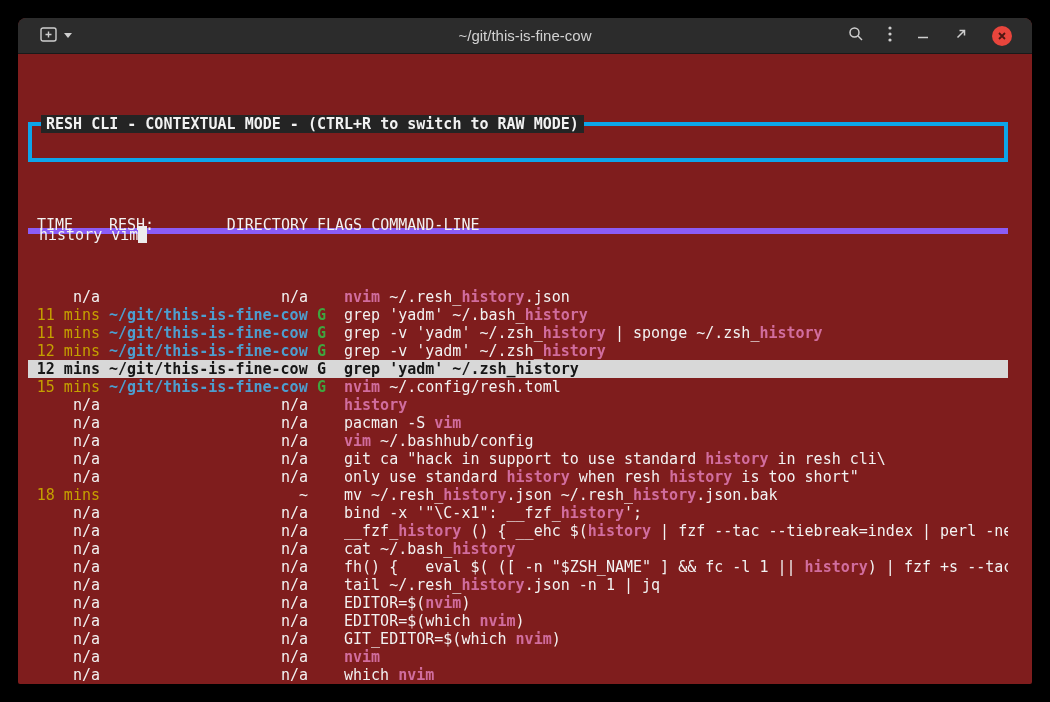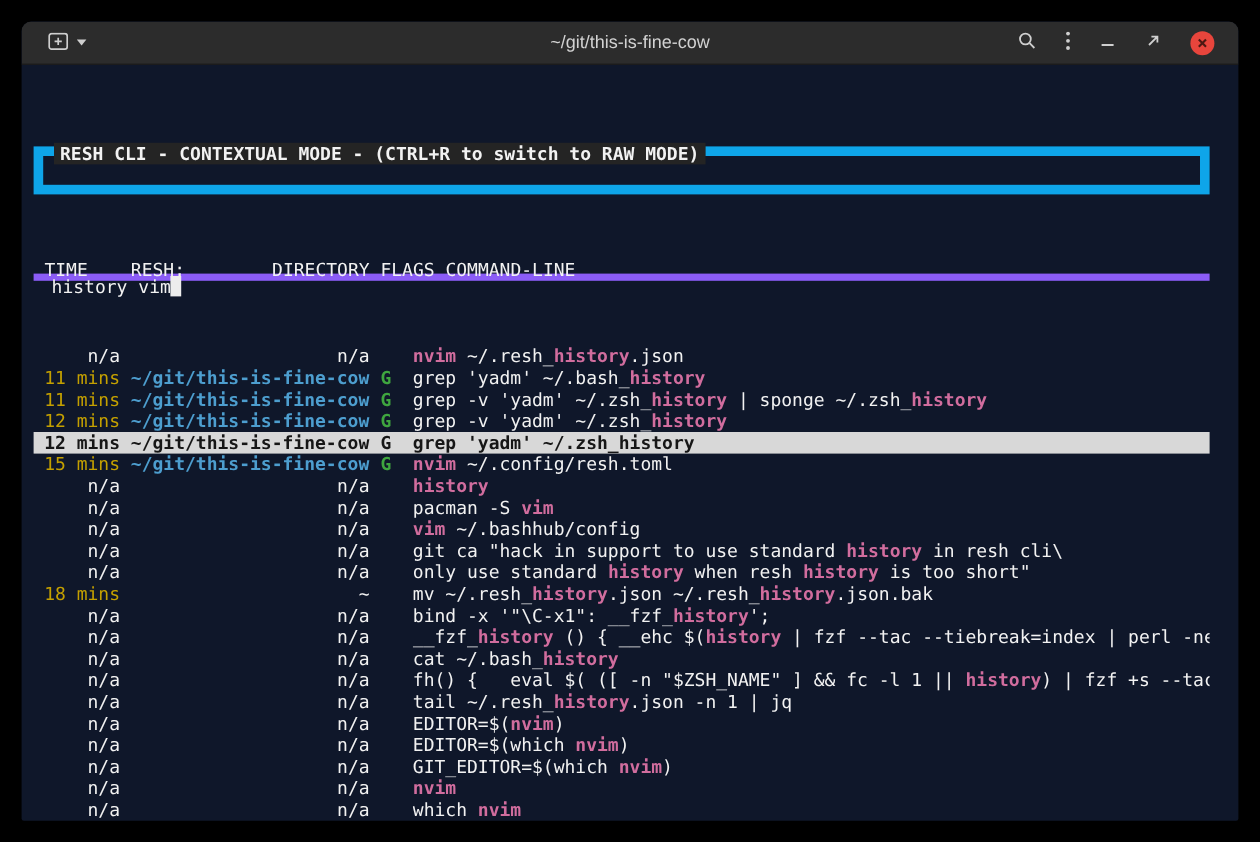--- a/index.html
+++ b/index.html
@@ -1,41 +1,41 @@
 <!DOCTYPE html>
 <html><head>
 <meta charset="utf-8">
 <style>
   * { box-sizing: border-box; margin: 0; padding: 0; }
   html, body { width: 1050px; height: 702px; }
   body { background: #000; position: relative; overflow: hidden;
          font-family: "DejaVu Sans Mono", monospace; }
 
   .window { position: absolute; left: 18px; top: 18px; width: 1014px; height: 666px;
-            background: #0f172a; border-radius: 8px 8px 2px 2px; overflow: hidden; }
+            background: #7f1d1d; border-radius: 8px 8px 2px 2px; overflow: hidden; }
 
   
   .titlebar { height: 36px; background: #2c2c2c; border-bottom: 1px solid #1a1a1a;
               display: flex; align-items: center; position: relative; }
   .tb-title { position: absolute; left: 0; right: 0; text-align: center;
               font-family: "Liberation Sans", sans-serif; font-size: 15px; color: #d2d2d2; }
   .tb-left { margin-left: 22px; display: flex; align-items: center; gap: 7px; z-index: 1; }
   .tb-btn { background: none; border: none; cursor: pointer; display: flex; align-items: center; }
   .caret { width: 0; height: 0; border-left: 4px solid transparent;
            border-right: 4px solid transparent; border-top: 5px solid #cfcfcf; }
   .tb-right { margin-left: auto; margin-right: 20px; display: flex; align-items: center;
               gap: 24px; z-index: 1; }
   .close-btn { width: 20px; height: 20px; border-radius: 50%; background: #e8453c;
                display: flex; align-items: center; justify-content: center; cursor: pointer; }
 
   
   .terminal { padding: 6px 24px 0 10px; color: #f2f2f2; font-size: 15px; }
   .terminal, .terminal * { white-space: pre; }
 
-  .search-box { position: relative; border: 8px solid #0ea5e9; margin-top: 8px;
+  .search-box { position: relative; border: 4px solid #0ea5e9; margin-top: 8px;
                 padding: 9px 7px; height: 40px; }
   .search-box-title { position: absolute; top: -11px; left: 9px; background: #242424;
                       padding: 0 5px; font-weight: bold; line-height: 18px; }
   .query-line { line-height: 18px; margin-top: 37px; }
   .cursor { display: inline-block; width: 9px; height: 17px; background: #ededed;
             vertical-align: -3px; }
 
   .header-row { display: flex; height: 18px; line-height: 18px;
                 font-weight: normal; border-bottom: 6px solid #8b5cf6; }
   .header-row .c-time { text-align: left; padding-left: 9px; }

